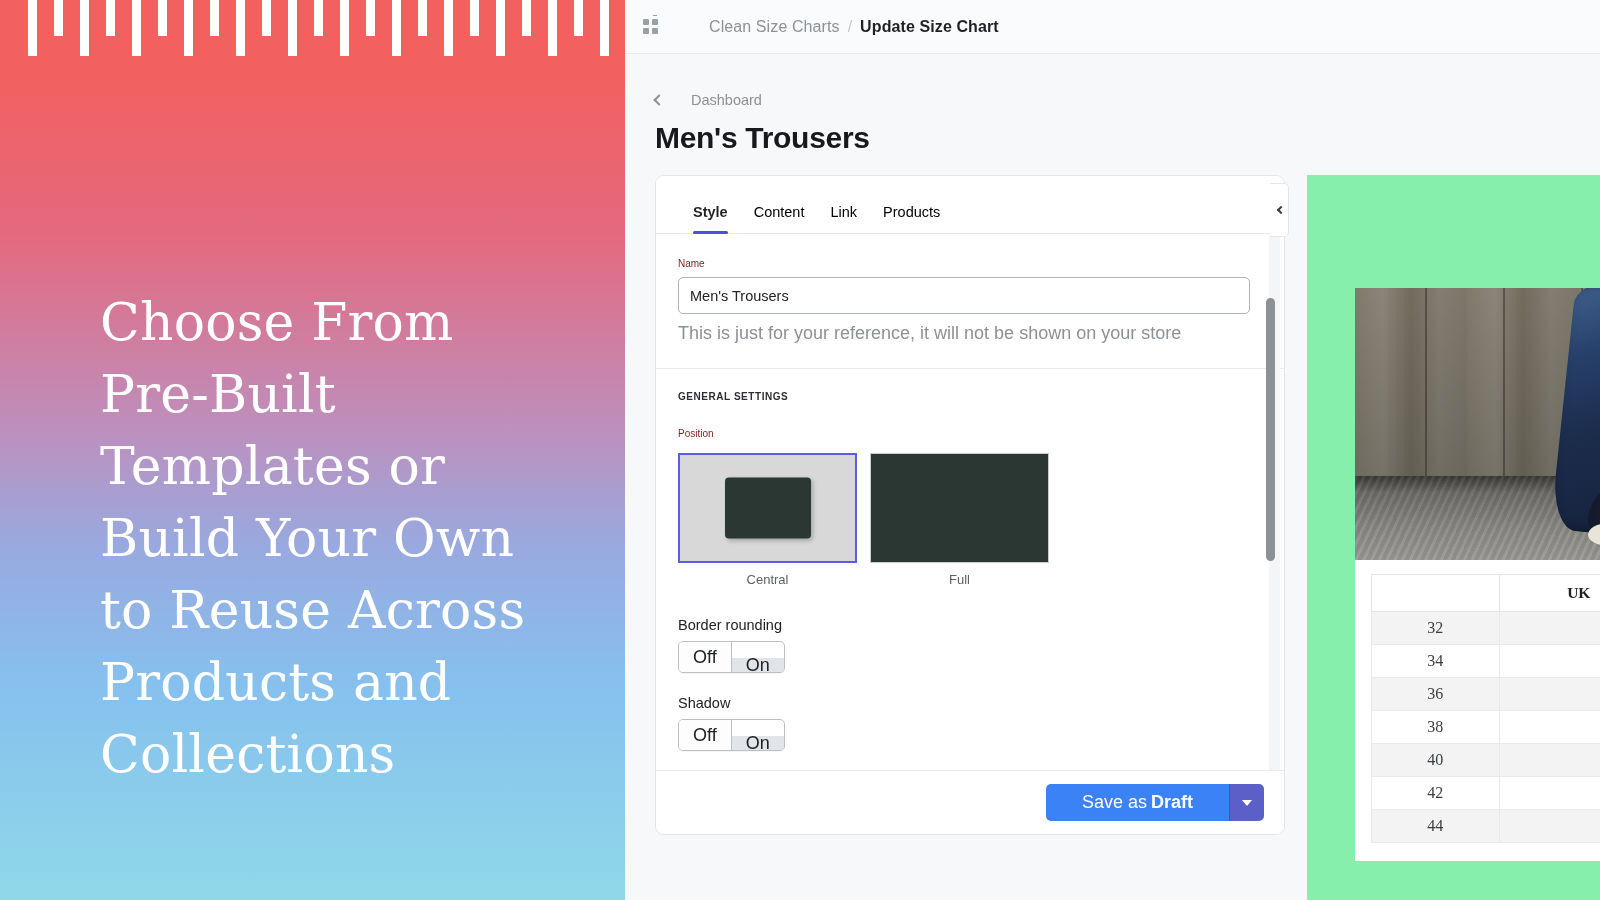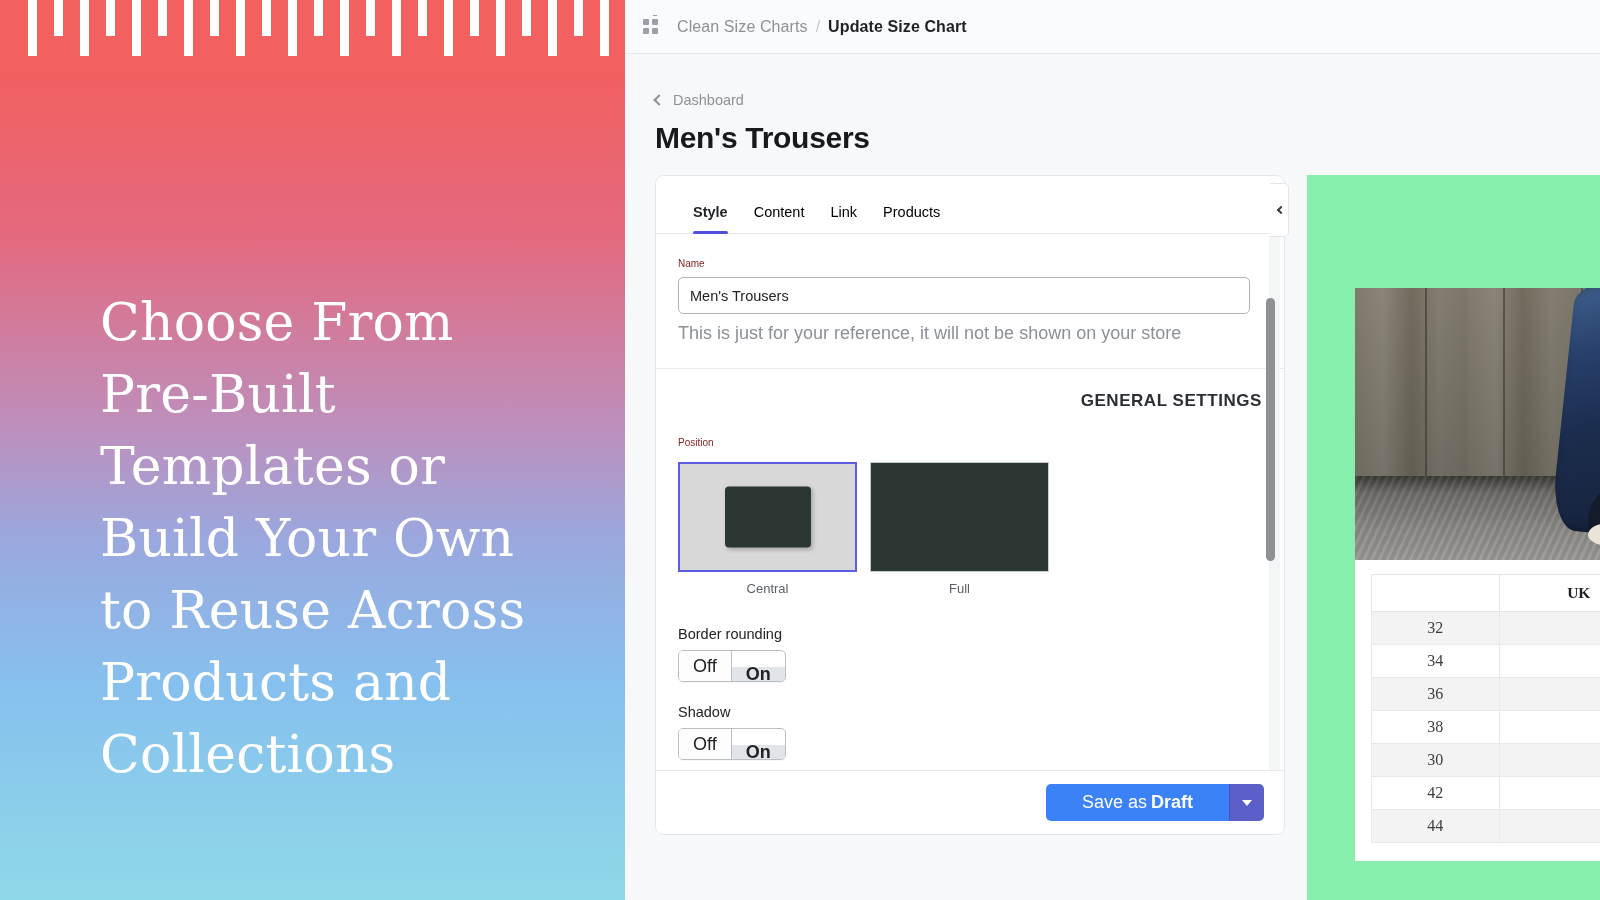--- a/index.html
+++ b/index.html
@@ -56,29 +56,29 @@
     position: absolute; width: 6px; height: 6px;
     background: #9AA0A6; border-radius: 1px;
   }
   .grid-icon i:nth-child(1){ left:0; top:0; }
   .grid-icon i:nth-child(2){ left:9px; top:0; }
   .grid-icon i:nth-child(3){ left:0; top:9px; }
   .grid-icon i:nth-child(4){ left:9px; top:9px; }
   .grid-icon i:nth-child(2)::after{
     content:""; position:absolute; left:1px; top:-4px; width:4px; height:1.6px; background:#9AA0A6;
   }
-  .bc-link { font-size: 16px; color: #8C9196; letter-spacing: .1px; }
+  .bc-link { font-size: 16px; color: #8C9196; letter-spacing: .1px; margin-left: 32px; }
   .bc-sep  { font-size: 16px; color: #C4C8CC; margin: 0 8px; }
   .bc-current { font-size: 16px; color: #1F2225; font-weight: 600; letter-spacing: .1px; }
 
   
   .back-link {
     position: absolute; left: 30px; top: 92px;
     display: flex; align-items: center;
-    font-size: 14.5px; color: #8C9196;
+    font-size: 14.5px; color: #8C9196; gap: 18px;
   }
   .back-chevron {
     display:inline-block; width: 8px; height: 8px;
     border-left: 2px solid #8C9196; border-bottom: 2px solid #8C9196;
     transform: rotate(45deg); margin-right: 10px;
   }
   .page-title {
     position: absolute; left: 30px; top: 121px;
     font-size: 30px; font-weight: 700; color: #17191C; letter-spacing: -0.3px;
   }
@@ -119,22 +119,22 @@
     width: 572px; height: 37px;
     border: 1px solid #AEB4B9; border-radius: 5px;
     padding: 0 11px; font-size: 14.5px; color: #202223;
     font-family: "Liberation Sans", sans-serif;
     background: #fff; outline: none;
     display:flex; align-items:center;
   }
   .help-text { font-size: 18px; color: #8C9196; margin-top: 9px; }
 
   .sec-title {
-    font-size: 17px; font-weight: 700; color: #2B2F33;
-    letter-spacing: 0.55px; text-transform: uppercase; text-align: right;
+    font-size: 10px; font-weight: 700; color: #2B2F33;
+    letter-spacing: 0.55px; text-transform: uppercase;
   }
 
   .pos-row { display: flex; gap: 13px; margin-top: 14px; }
   .pos-item { width: 179px; }
   .pos-box {
     height: 110px; border: 1px solid #C9CDD2; background: #D8D8D8;
     position: relative; overflow: hidden;
   }
   .pos-item.selected .pos-box { border: 2px solid #5C5CE0; }
   .pos-central-inner {
@@ -152,21 +152,21 @@
     overflow: hidden; height: 32px;
     box-shadow: 0 1px 0 rgba(0,0,0,.04);
   }
   .seg-btn {
     min-width: 48px; padding: 0 14px;
     display:flex; align-items:center; justify-content:center;
     font-size: 18px; color: #202223; background:#FDFDFD;
     border-right: 1px solid #BABFC3;
   }
   .seg-btn:last-child { border-right: none; }
-  .seg-btn.on { background: #E1E4E8; font-weight: 700; margin-top: 16px; }
+  .seg-btn.on { background: #E1E4E8; font-weight: 400; margin-top: 16px; }
 
   
   .scroll-track {
     position:absolute; right: 4px; top: 2px;
     width: 11px; height: 597px; background: #F4F5F6;
   }
   .scroll-thumb {
     position:absolute; right: 5px; top: 62px;
     width: 9px; height: 263px; background: #8C9196; border-radius: 5px;
   }
@@ -449,21 +449,21 @@
               </tr>
               <tr>
                 <td>36</td>
                 <td></td>
               </tr>
               <tr>
                 <td>38</td>
                 <td></td>
               </tr>
               <tr>
-                <td>30</td>
+                <td>40</td>
                 <td></td>
               </tr>
               <tr>
                 <td>42</td>
                 <td></td>
               </tr>
               <tr>
                 <td>44</td>
                 <td></td>
               </tr>

